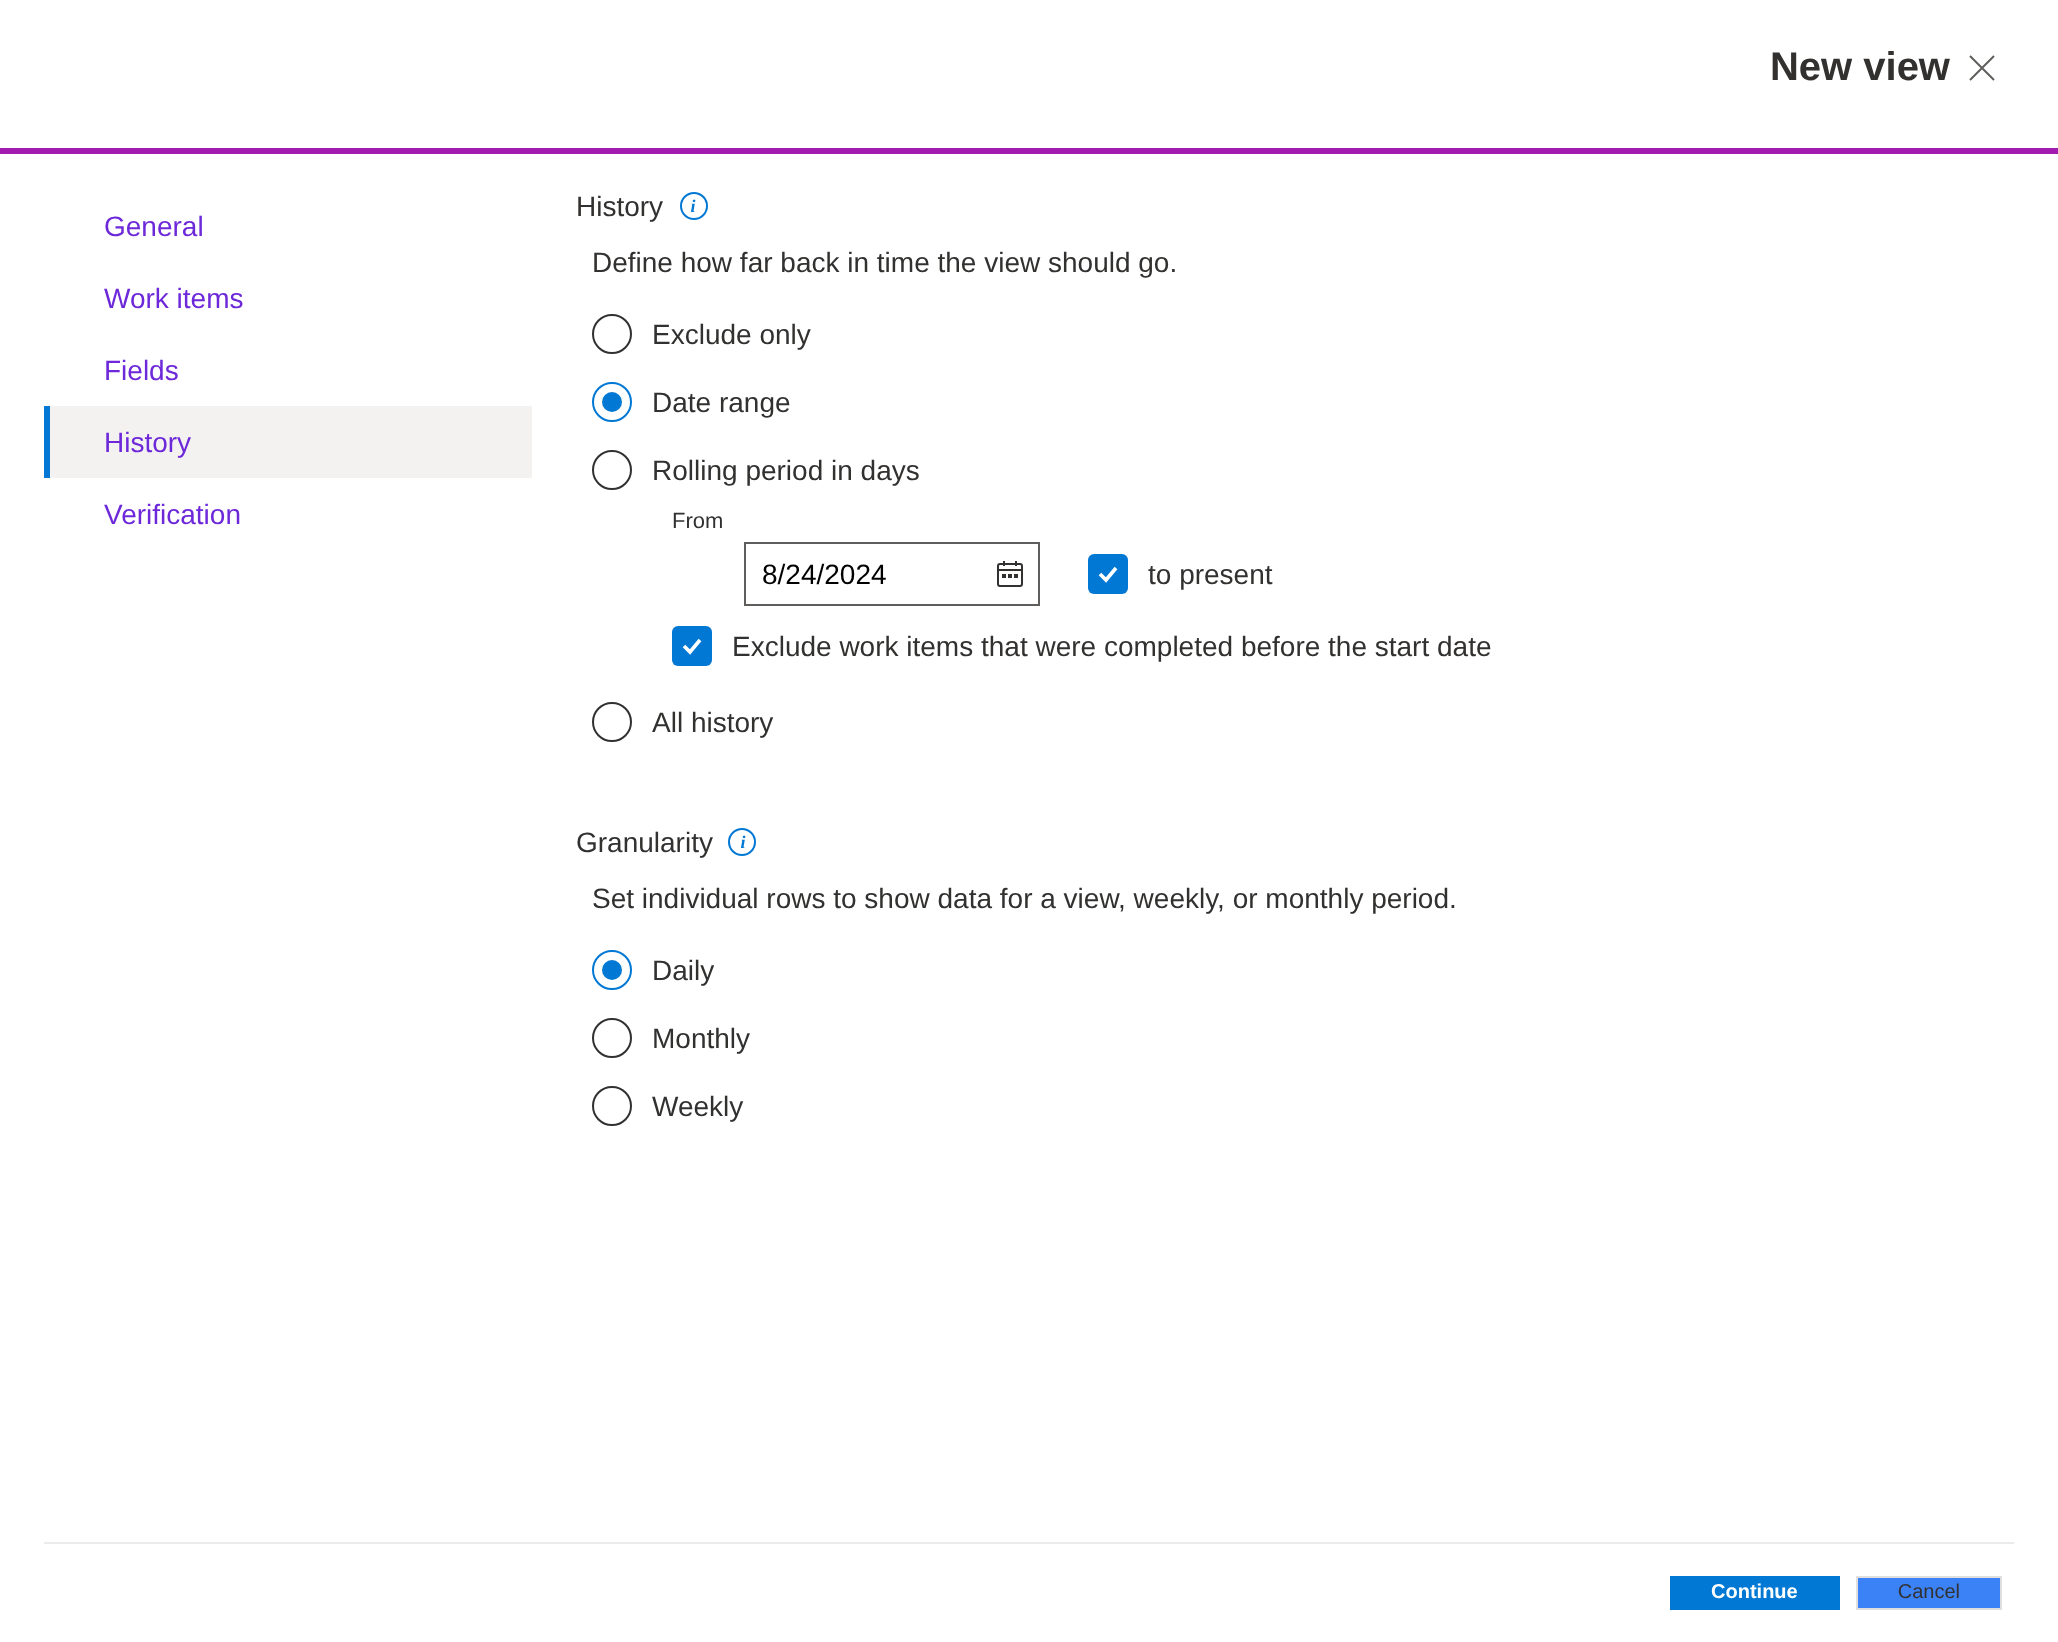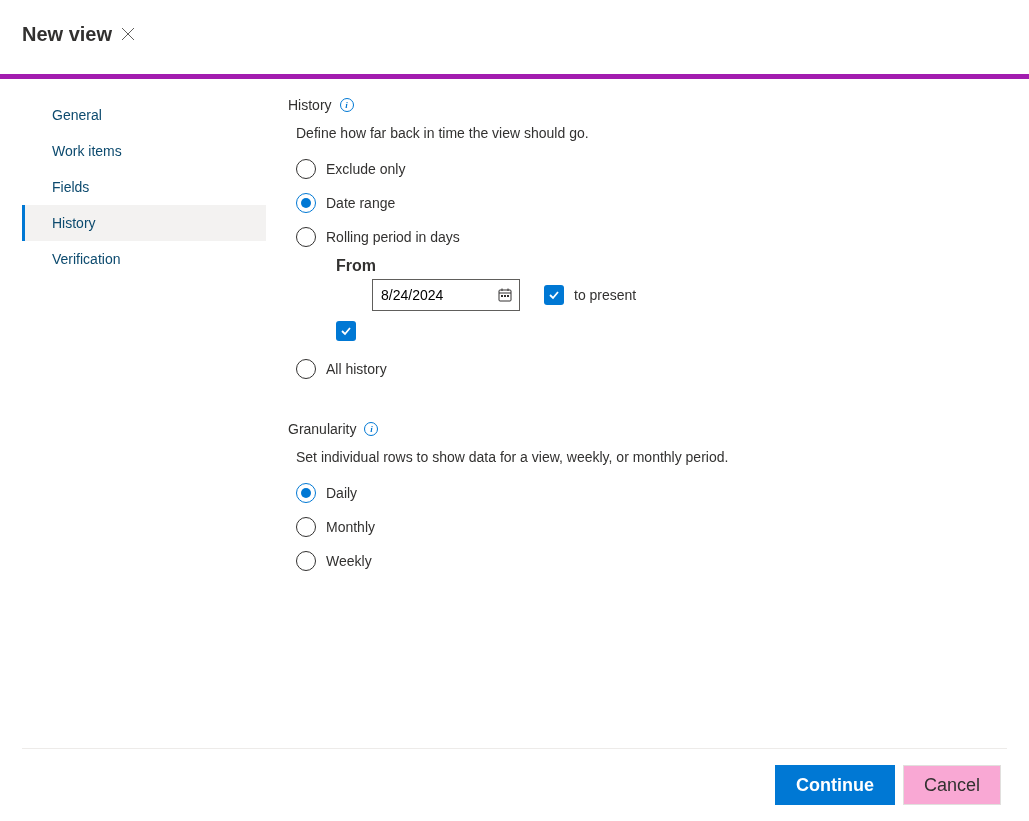--- a/index.html
+++ b/index.html
@@ -7,38 +7,38 @@
       font-family: "Segoe UI", -apple-system, BlinkMacSystemFont, sans-serif;
       font-size: 14px;
       color: #323130;
       background: #fff;
       width: 1029px;
       height: 821px;
       position: relative;
     }
     .header {
       display: flex;
-      justify-content: flex-start;
+      justify-content: flex-end;
       align-items: center;
       padding: 18px 22px 24px 22px;
-      border-bottom: 5px solid #a21caf;
+      border-bottom: 3px solid #a21caf;
     }
     .header h1 { font-size: 20px; font-weight: 600; }
     .close-btn {
       background: none; border: none; cursor: pointer;
       width: 32px; height: 32px; display: flex; align-items: center; justify-content: center;
       color: #605e5c;
     }
     .content { display: flex; padding: 18px 0 0 0; }
     .sidebar { width: 266px; padding-left: 22px; }
     .sidebar-item {
       padding: 10px 16px 10px 30px;
       cursor: pointer;
       font-size: 14px;
-      color: #0c4a6e;
+      color: #6d28d9;
     }
     .sidebar-item.active {
       background: #f3f2f1;
       border-left: 3px solid #0078d4;
       padding-left: 27px;
       font-weight: 400;
     }
     .main { flex: 1; padding: 0 30px 0 22px; }
     .section-title {
       font-size: 14px;
@@ -74,21 +74,21 @@
       flex-shrink: 0;
     }
     .radio.selected { border-color: #0078d4; }
     .radio.selected::after {
       content: "";
       width: 10px; height: 10px;
       background: #0078d4;
       border-radius: 50%;
     }
     .date-range-sub { padding-left: 40px; margin-top: -4px; margin-bottom: 18px; }
-    .from-label { font-size: 16px; color: #323130; margin-bottom: 4px; display: block; font-weight: bold; }
+    .from-label { font-size: 11px; color: #323130; margin-bottom: 4px; display: block; }
     .date-row { display: flex; align-items: center; gap: 24px; margin-bottom: 10px; padding-left: 36px; }
     .date-input-wrap {
       display: flex; align-items: center;
       border: 1px solid #605e5c;
       height: 32px; width: 148px;
       padding: 0 6px 0 8px;
       justify-content: space-between;
     }
     .date-input-wrap input {
       border: none; outline: none; font-size: 14px; width: 100px;
@@ -110,27 +110,27 @@
     .checkbox.checked svg { color: #fff; }
     .section-gap { height: 28px; }
     .footer {
       position: absolute;
       bottom: 0; left: 22px; right: 22px;
       border-top: 1px solid #edebe9;
       padding: 16px 6px;
       display: flex; justify-content: flex-end; gap: 8px;
     }
     .btn {
-      height: 40px; padding: 0 20px;
+      height: 17px; padding: 0 20px;
       border: 1px solid transparent;
-      font-size: 18px; font-family: inherit;
+      font-size: 10px; font-family: inherit;
       cursor: pointer;
     }
     .btn.primary { background: #0078d4; color: #fff; font-weight: 600; }
-    .btn.secondary { background: #f9a8d4; color: #323130; border-color: #e1dfdd; padding-left: 20px; }
+    .btn.secondary { background: #3b82f6; color: #323130; border-color: #e1dfdd; padding-left: 20px; }
   </style>
 </head>
 <body>
 
 <div class="header">
   <h1>New view</h1>
   <button class="close-btn">
     <svg width="14" height="14" viewBox="0 0 14 14">
         <path d="M1 1 L13 13 M13 1 L1 13" stroke="currentColor" stroke-width="1" fill="none"></path>
       </svg>
@@ -190,20 +190,21 @@
             </span>
             <span>to present</span>
           </div>
         </div>
         <div class="check-row">
           <span class="checkbox checked">
             <svg width="12" height="12" viewBox="0 0 12 12">
                 <path d="M2 6 L5 9 L10 3" stroke="currentColor" stroke-width="1.8" fill="none"></path>
               </svg>
           </span>
+          <span>Exclude work items that were completed before the start date</span>
         </div>
       </div>
 
       <label class="radio-row">
         <span class="radio"></span>
         <span>All history</span>
       </label>
     </div>
 
     <div class="section-gap"></div>

